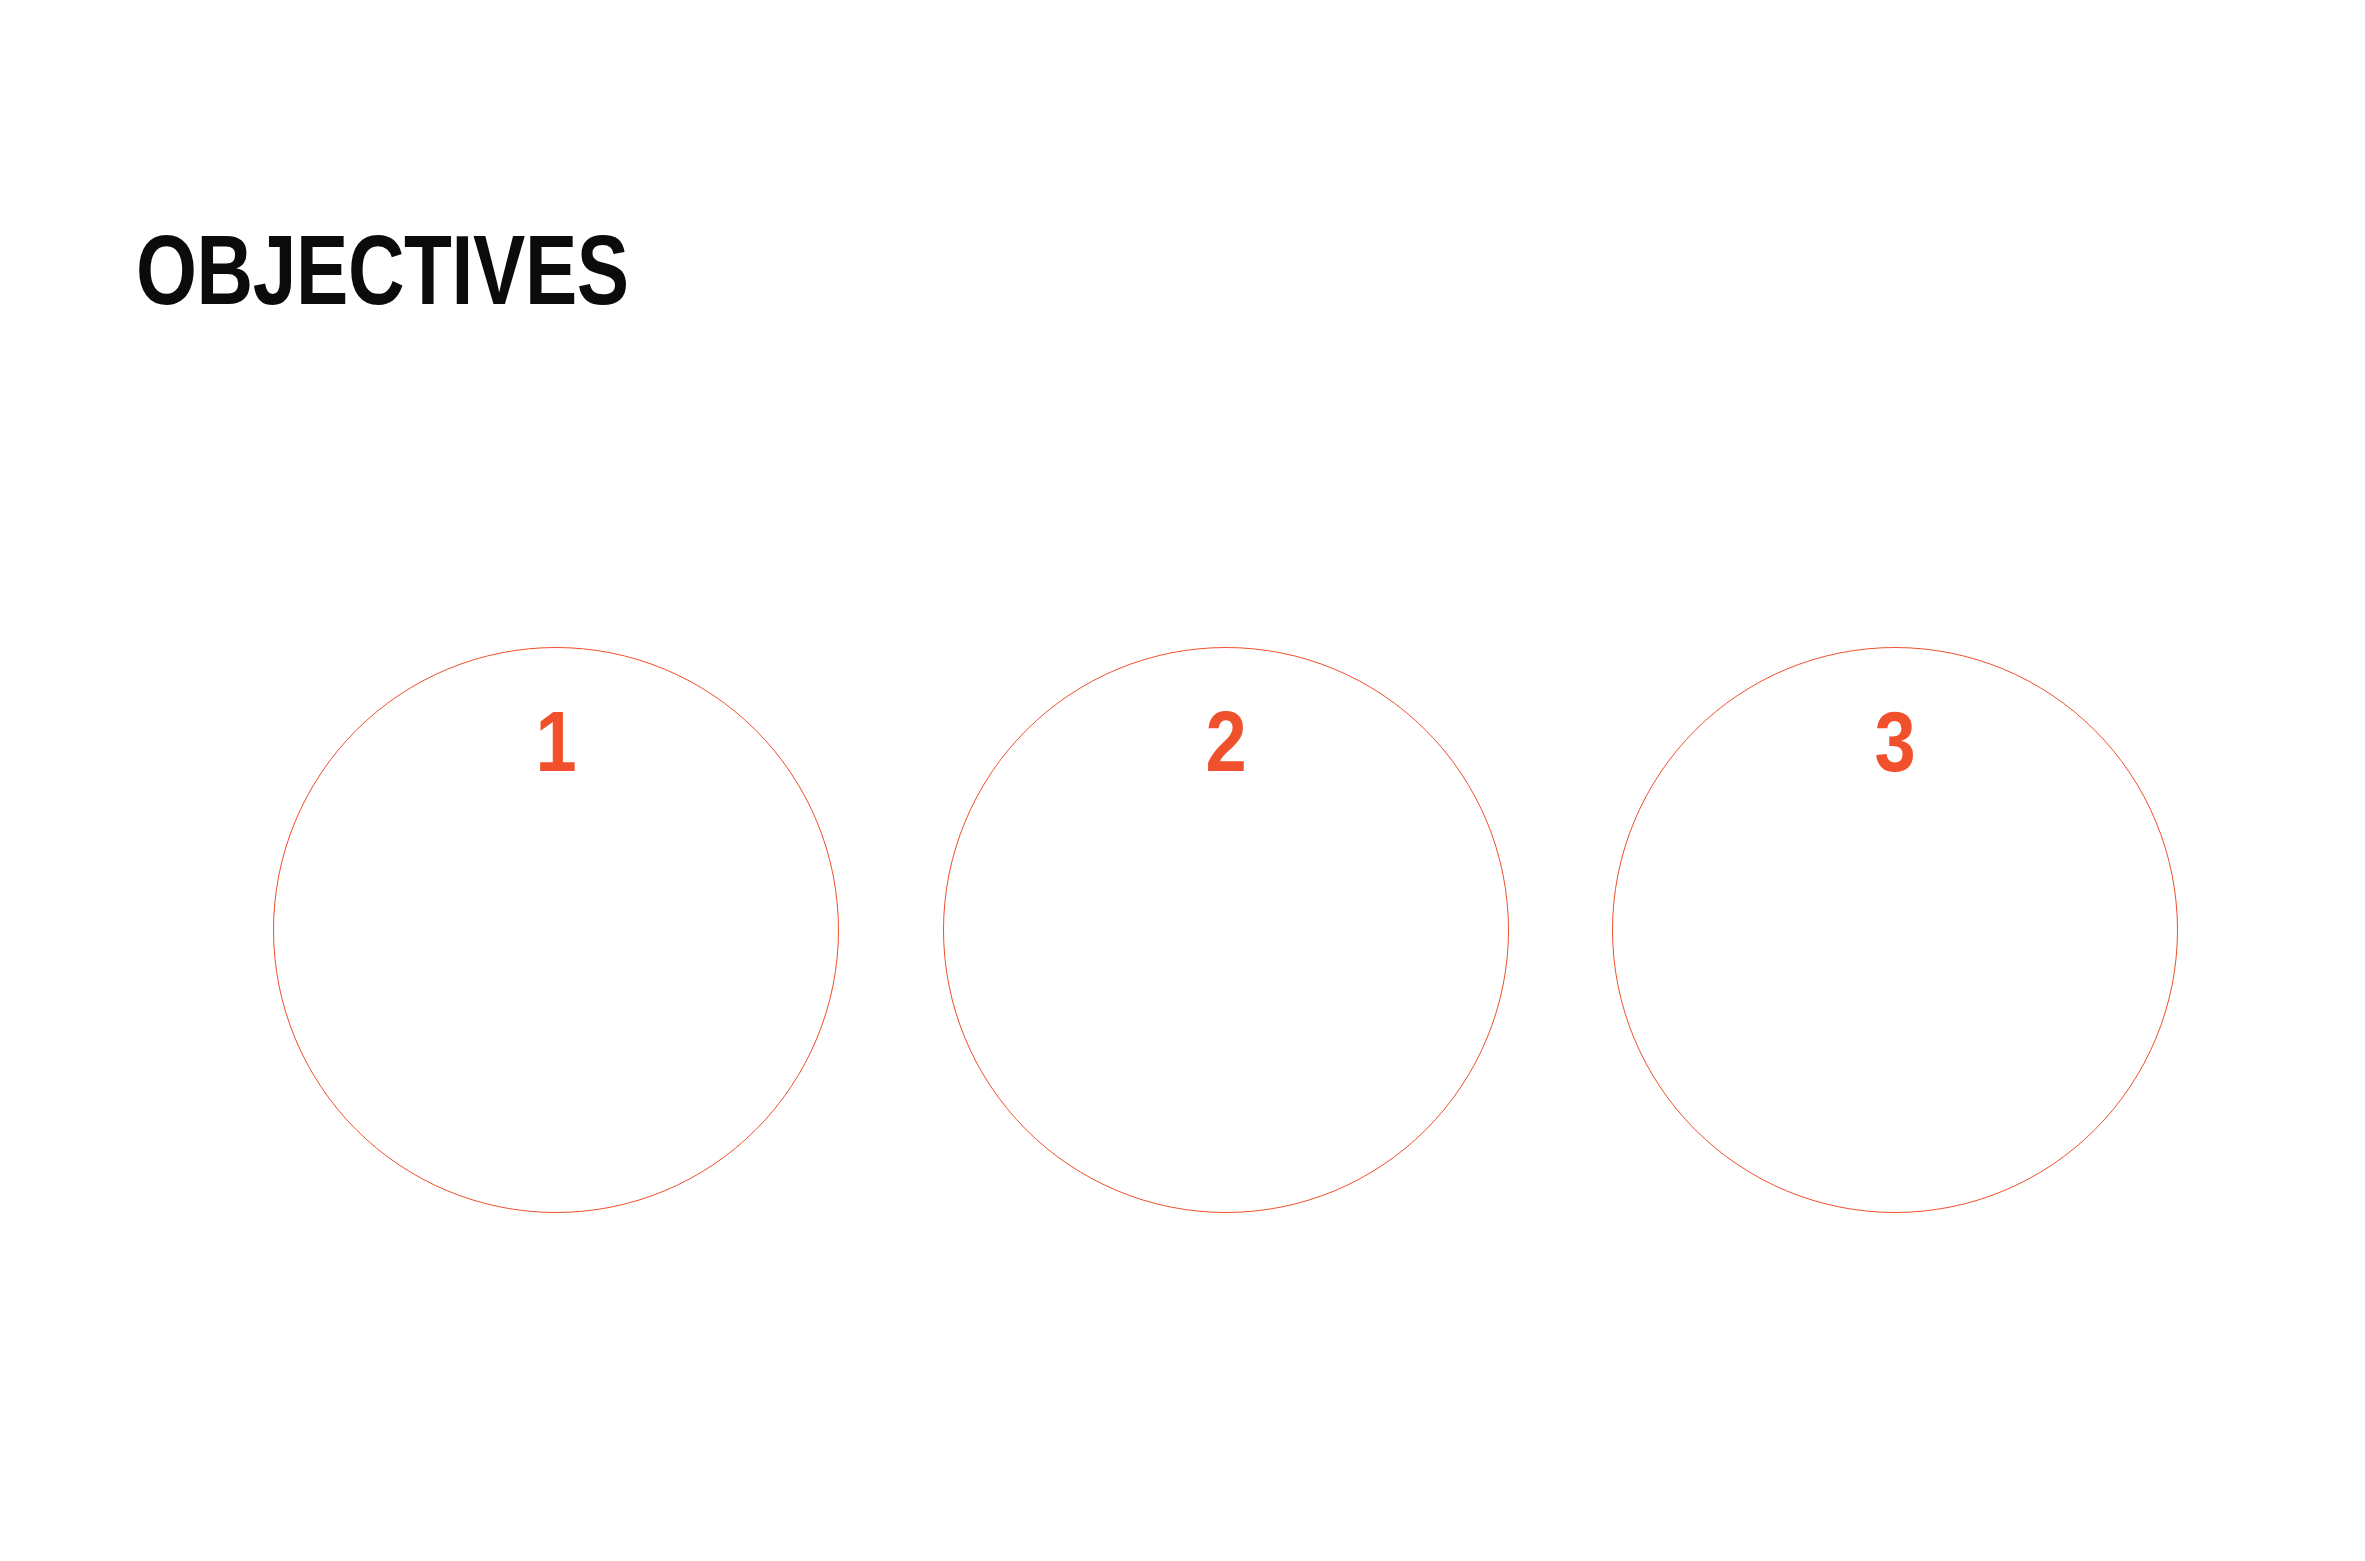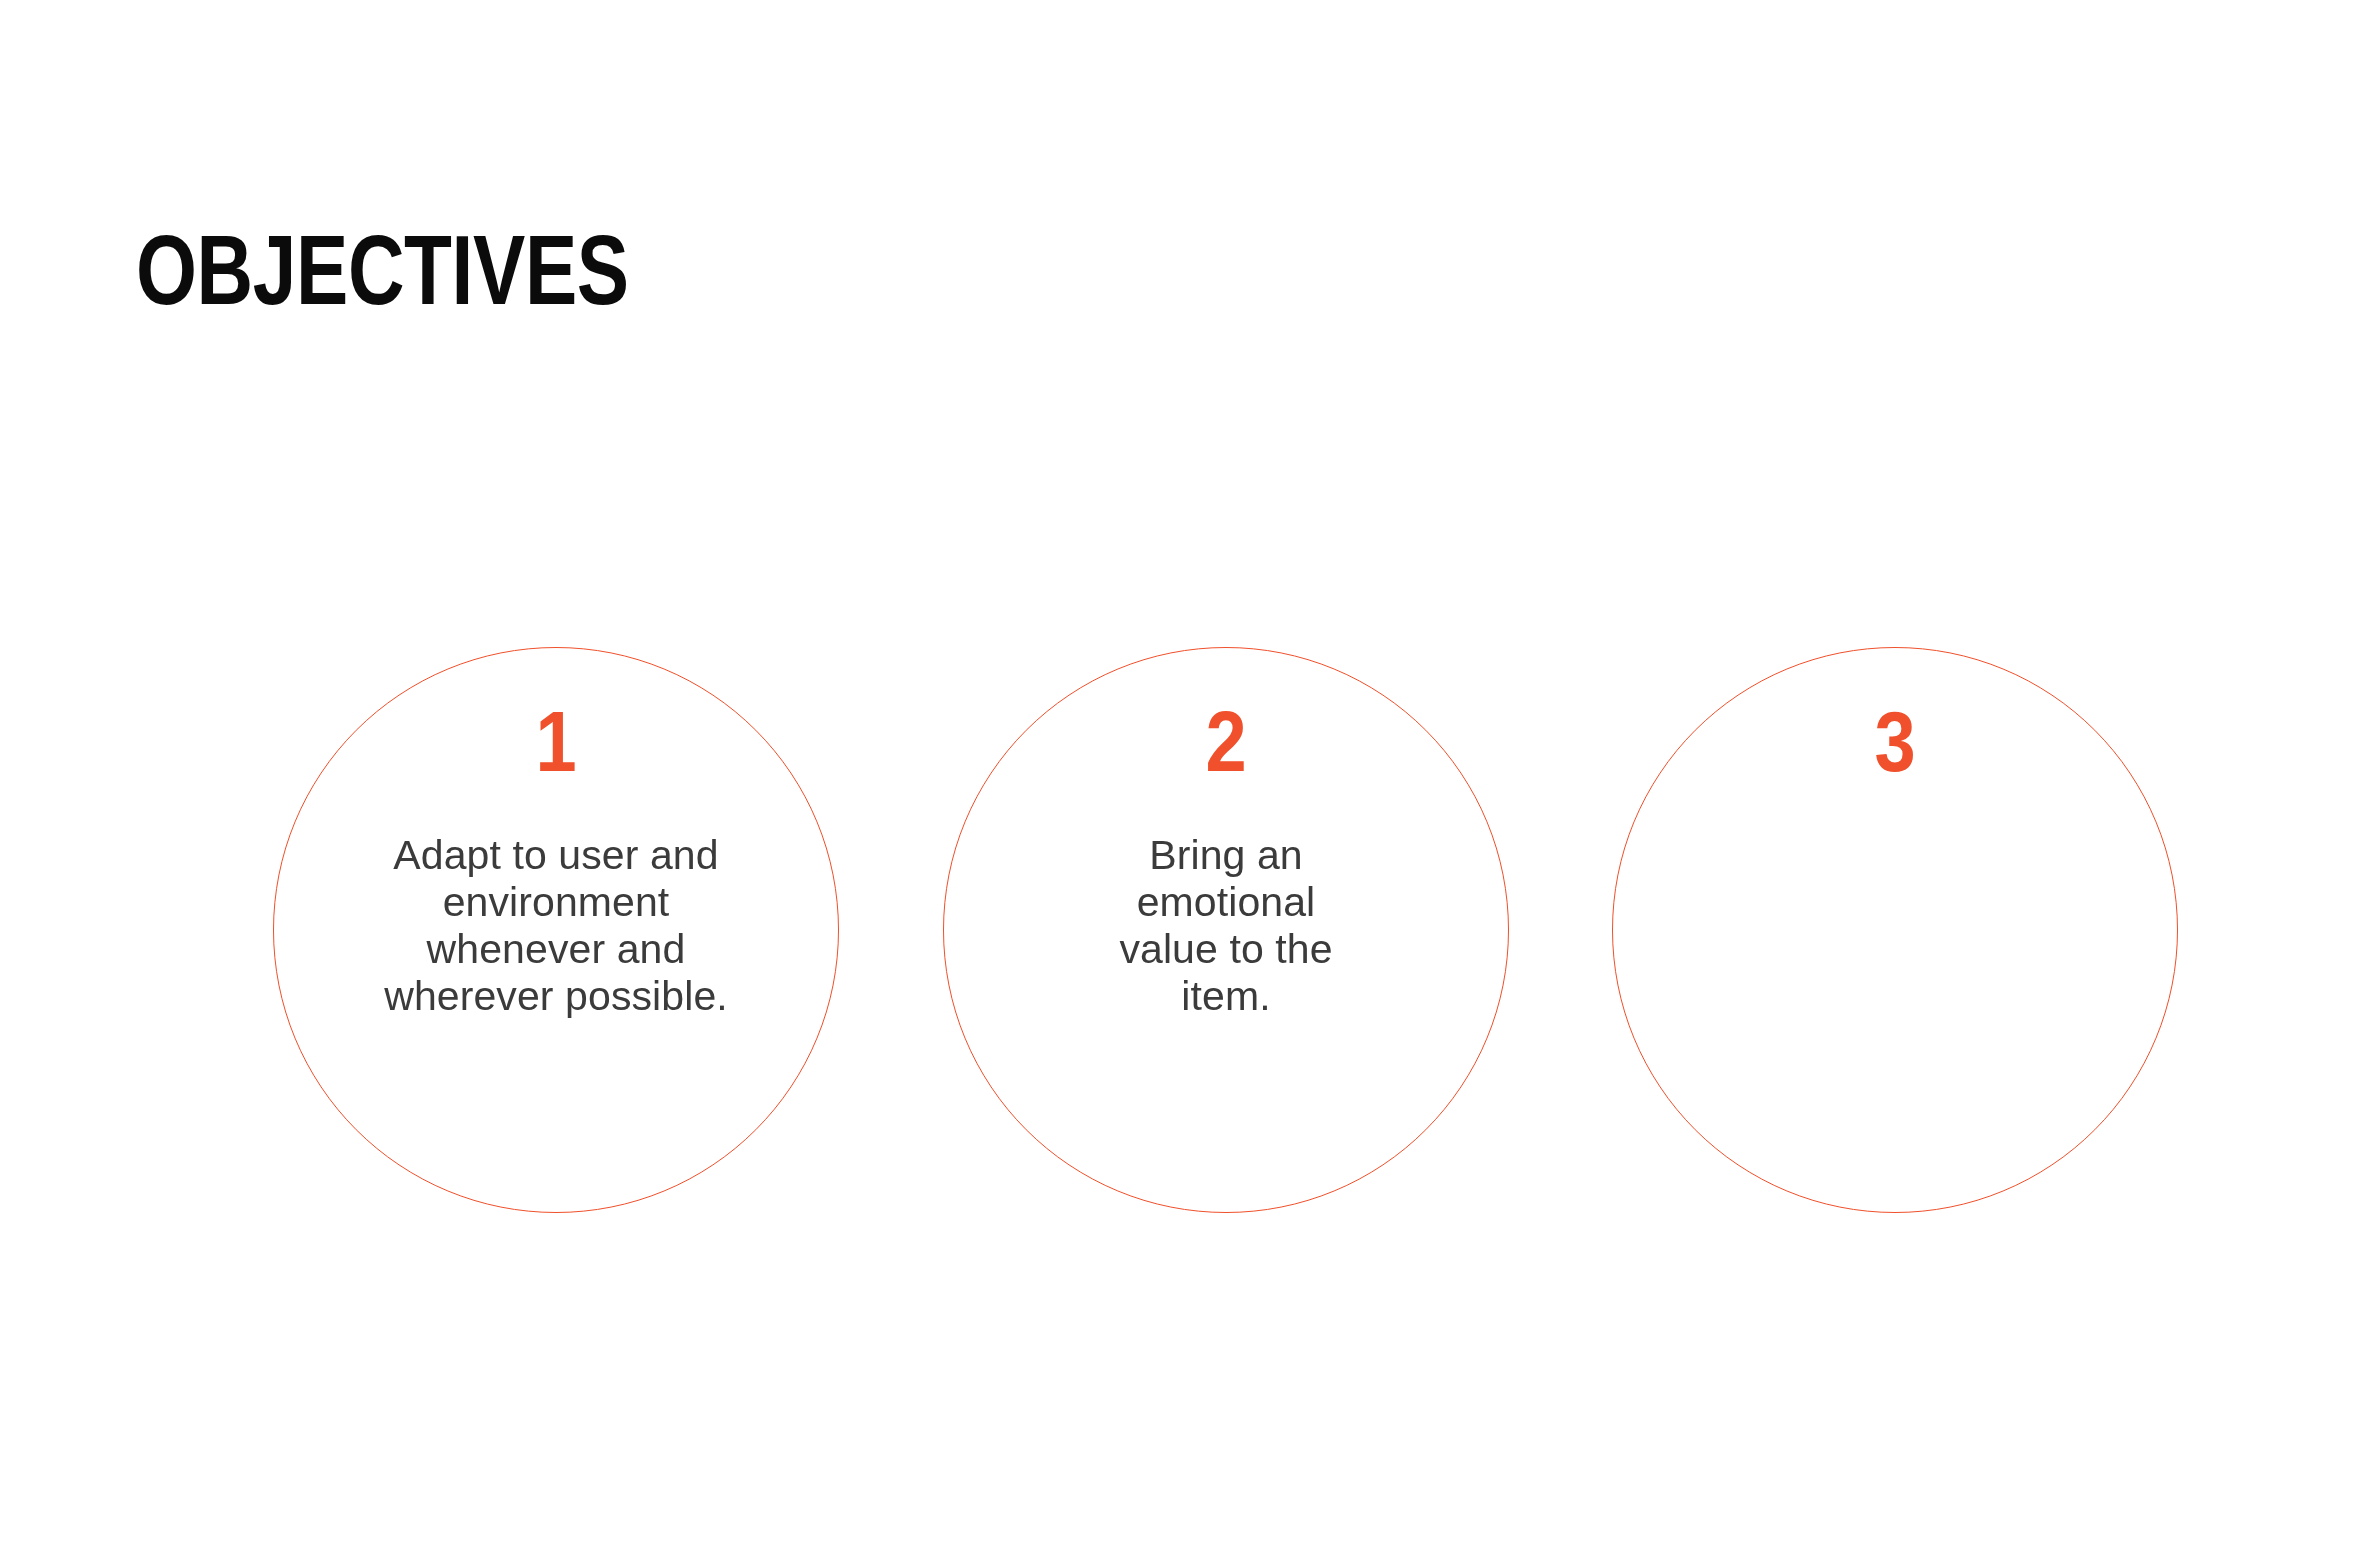--- a/index.html
+++ b/index.html
@@ -98,26 +98,24 @@
 <body>
 
 <div class="slide">
 
   <h1 class="page-title">OBJECTIVES</h1>
 
   <div class="objectives-row">
 
     <div class="objective objective-1">
       <div class="objective-number">1</div>
-      <div class="objective-text">Adapt to user and environment whenever and wherever possible.</div>
     </div>
 
     <div class="objective objective-2">
       <div class="objective-number">2</div>
-      <div class="objective-text">Bring an emotional value to the item.</div>
     </div>
 
     <div class="objective objective-3">
       <div class="objective-number">3</div>
     </div>
 
   </div>
 </div>
 
 

